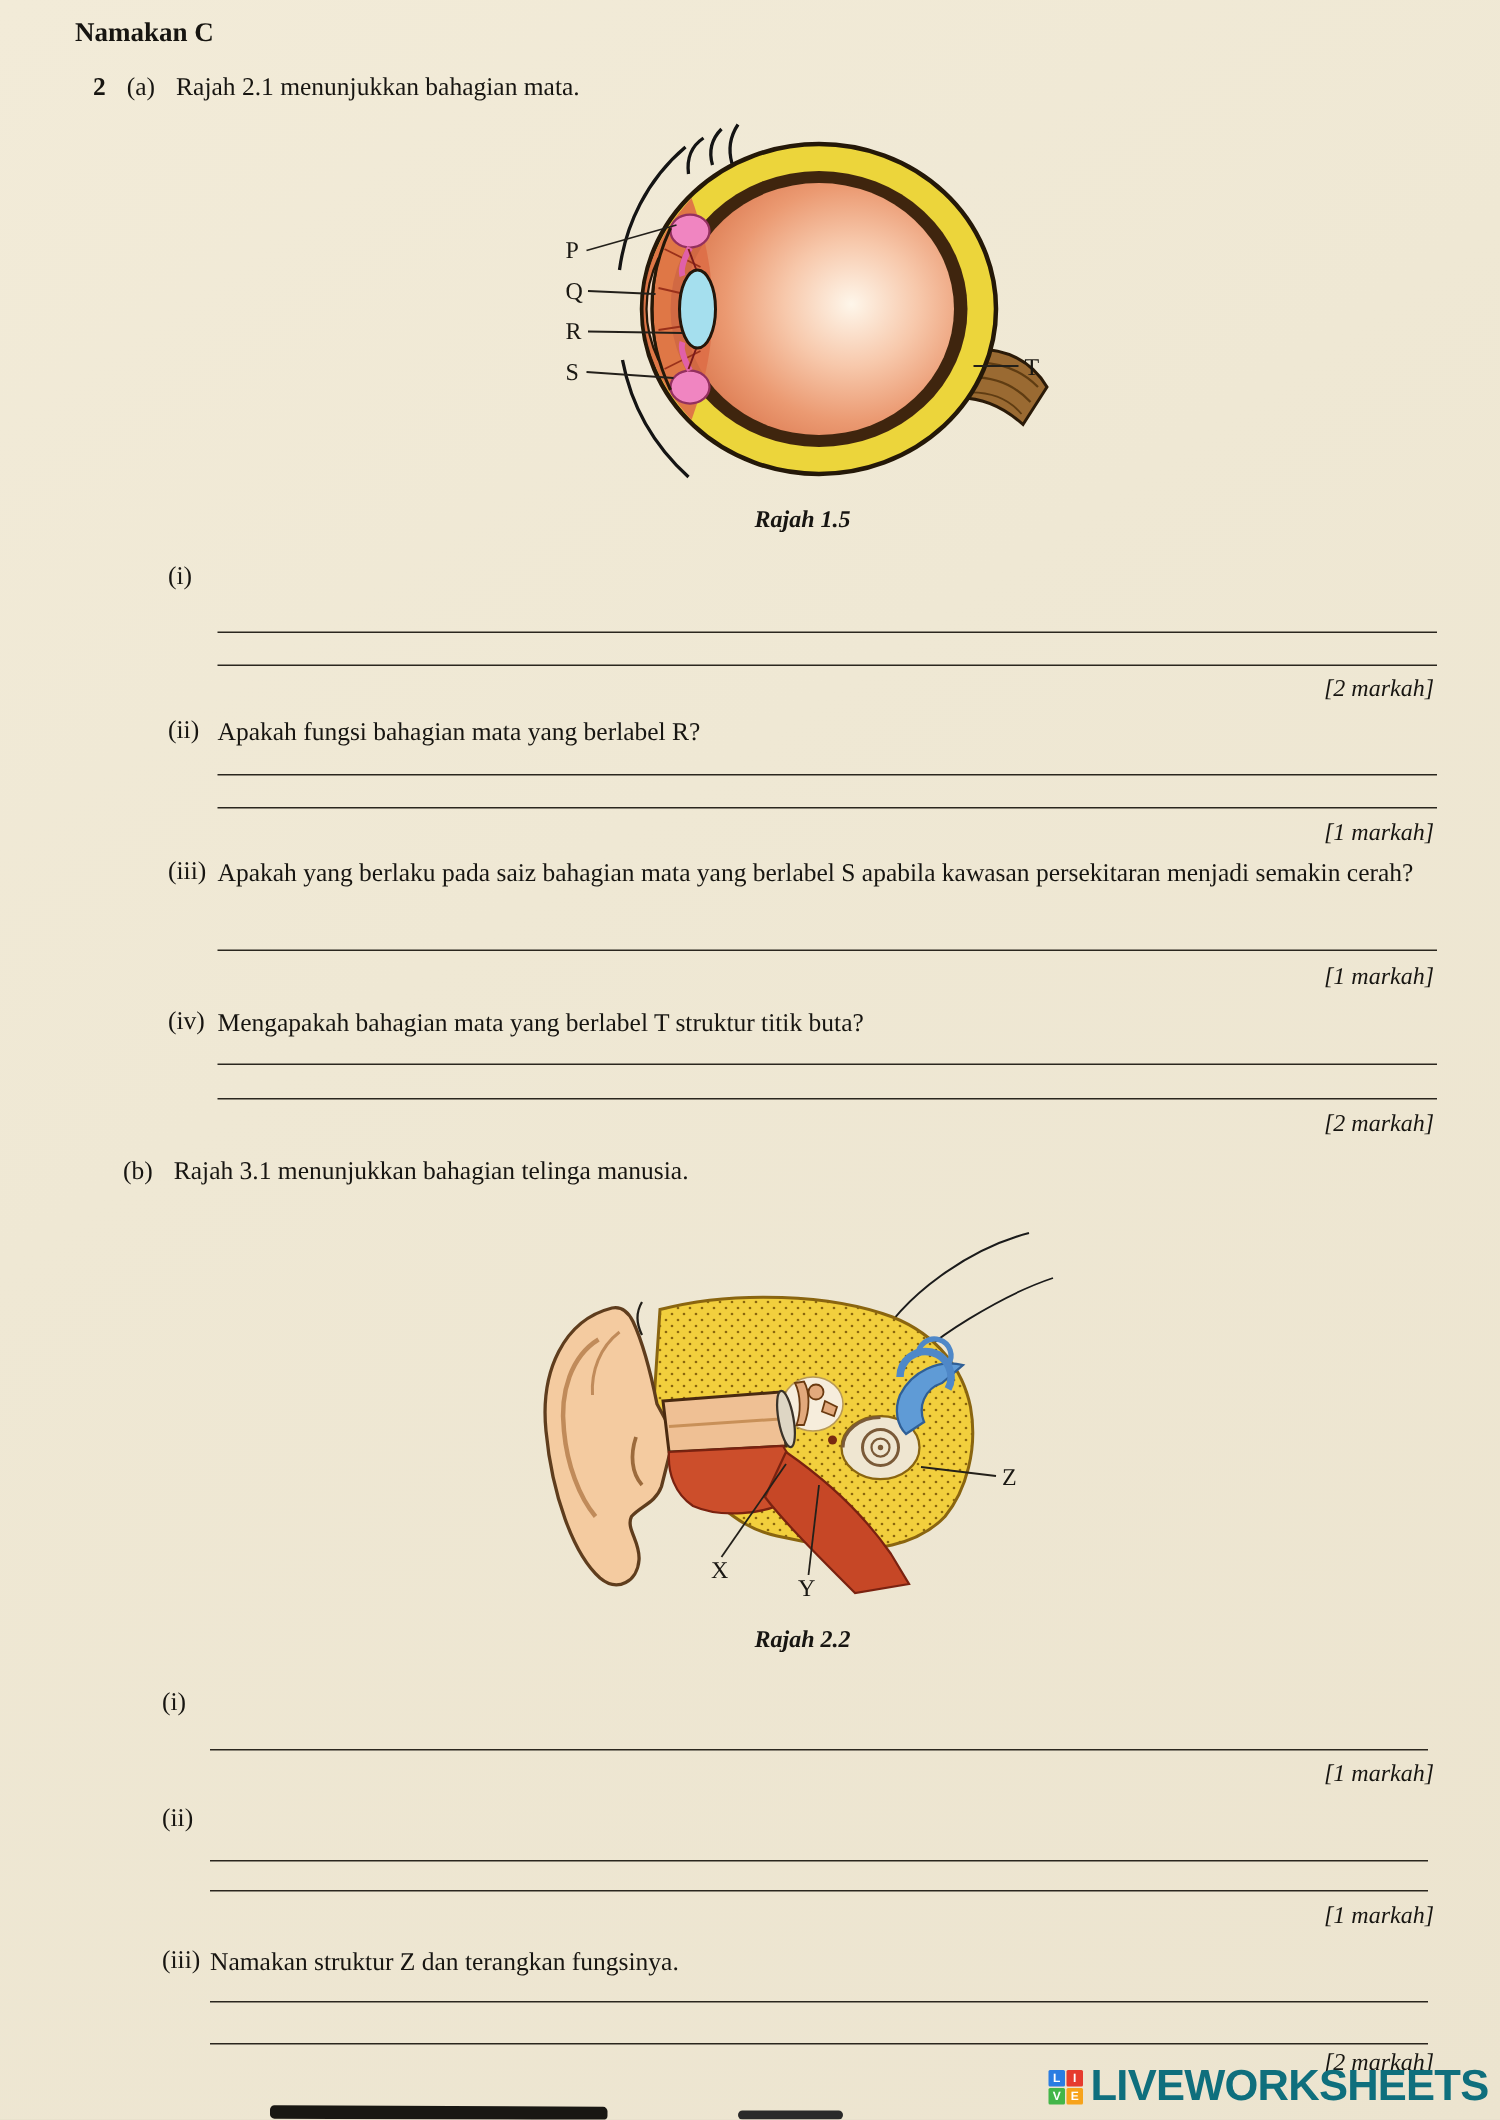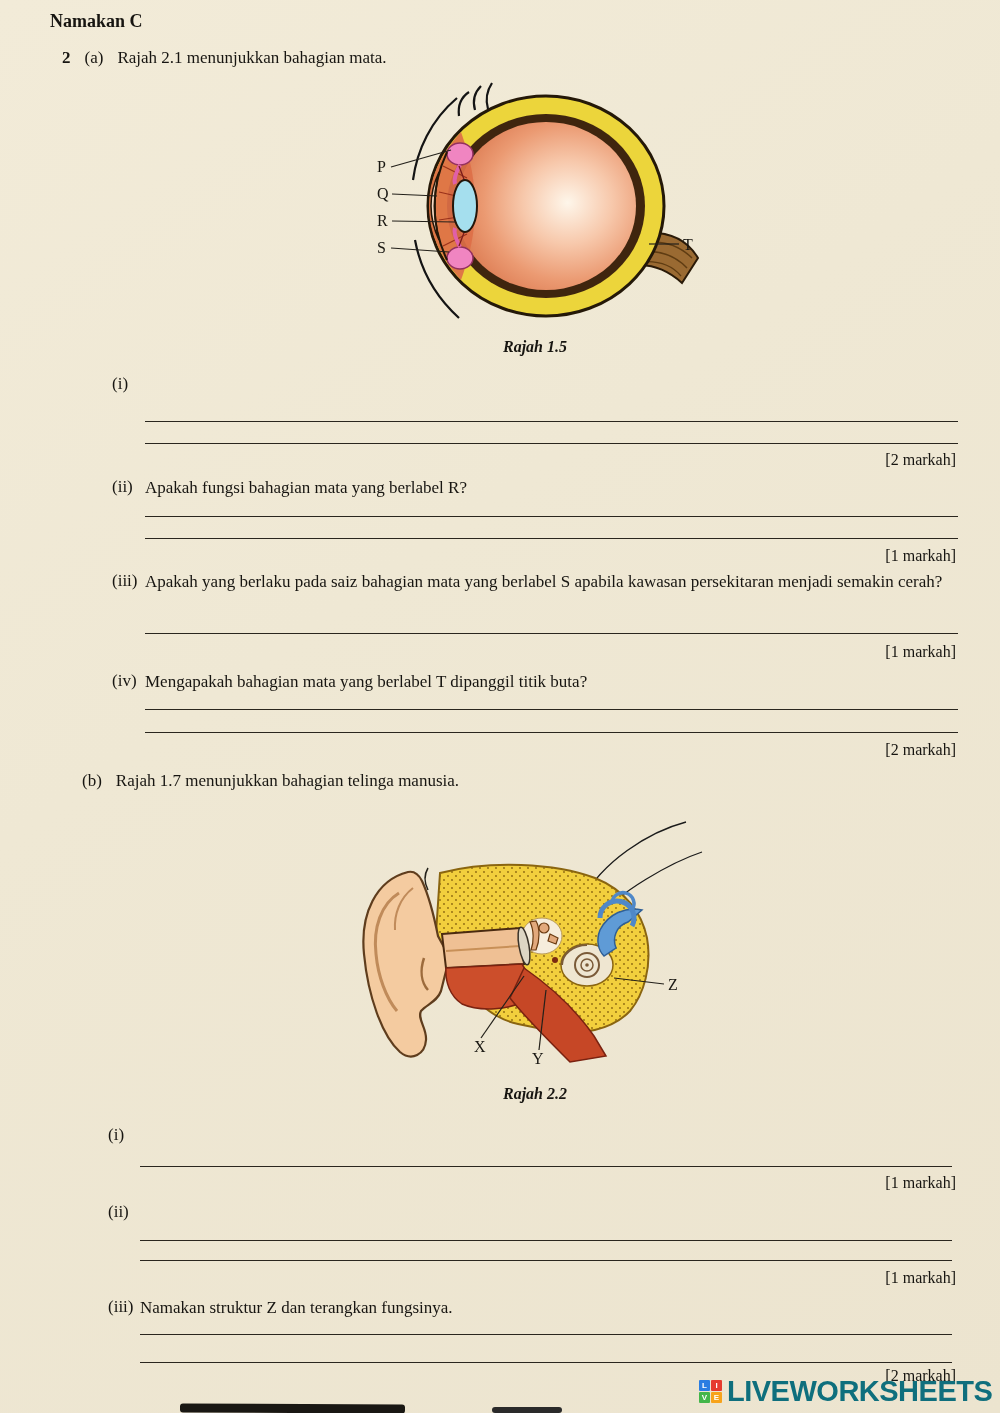--- a/index.html
+++ b/index.html
@@ -8,21 +8,21 @@
        font-family:"Liberation Serif",serif;color:#171511}
   .page{position:absolute;inset:0;background:linear-gradient(145deg,#f2ebd8 0%,#efe8d4 40%,#ece4cf 100%)}
   .abs{position:absolute}
   .section-title{font-weight:bold;font-size:18px}
   .introline{font-size:17px;display:flex;gap:14px}
   .qnum-bold{font-weight:bold}
   .qn{position:absolute;font-size:17px}
   .qt{position:absolute;font-size:17px;line-height:22px}
   .aline{position:absolute;left:145px;width:813px;border-top:1.6px solid #2a261e;height:0}
   .aline.b{left:140px;width:812px}
-  .marks{position:absolute;right:44px;font-size:16px;white-space:nowrap}
+  .marks{position:absolute;right:44px;font-size:16px;font-style:italic;white-space:nowrap}
   .caption{position:absolute;width:160px;text-align:center;font-weight:bold;font-style:italic;font-size:16px}
   .diaglabel{font-family:"Liberation Serif",serif;font-size:16px;fill:#1a1813}
   .footer{position:absolute;left:699px;top:1377px;display:flex;align-items:center;gap:5px}
   .logo-grid{display:grid;grid-template-columns:11px 11px;grid-auto-rows:11px;gap:1px}
   .sq{display:grid;place-items:center;color:#fff;font:bold 8px "Liberation Sans",sans-serif;border-radius:1px}
   .footer-brand{font-family:"Liberation Sans",sans-serif;font-weight:bold;font-size:29px;
                 color:#0f6f7d;letter-spacing:-0.5px;line-height:1}
   .scan-mark{position:absolute;background:#191713;border-radius:3px}
 </style>
 </head>
@@ -113,28 +113,28 @@
   <div class="aline" style="top:516px"></div>
   <div class="aline" style="top:538px"></div>
   <div class="marks" style="top:547px">[1 markah]</div>
 
   <div class="qn" style="left:112px;top:571px">(iii)</div>
   <div class="qt" style="left:145px;top:571px;width:813px">Apakah yang berlaku pada saiz bahagian mata yang berlabel S apabila kawasan persekitaran menjadi semakin cerah?</div>
   <div class="aline" style="top:633px"></div>
   <div class="marks" style="top:643px">[1 markah]</div>
 
   <div class="qn" style="left:112px;top:671px">(iv)</div>
-  <div class="qt" style="left:145px;top:671px;width:813px">Mengapakah bahagian mata yang berlabel T dipanggil titik buta?</div>
+  <div class="qt" style="left:145px;top:671px;width:813px">Mengapakah bahagian mata yang berlabel T struktur titik buta?</div>
   <div class="aline" style="top:709px"></div>
   <div class="aline" style="top:732px"></div>
   <div class="marks" style="top:741px">[2 markah]</div>
 
   <div class="abs introline" style="left:82px;top:771px">
     <span>(b)</span>
-    <span>Rajah 1.7 menunjukkan bahagian telinga manusia.</span>
+    <span>Rajah 3.1 menunjukkan bahagian telinga manusia.</span>
   </div>
 
   <svg class="abs" style="left:350px;top:818px" width="355" height="252" viewBox="0 0 355 252">
     <defs>
       <pattern id="stip" width="8" height="8" patternUnits="userSpaceOnUse">
         <circle cx="2" cy="2" r="0.9" fill="#8a660e"></circle>
         <circle cx="6" cy="6" r="0.9" fill="#8a660e"></circle>
       </pattern>
     </defs>
 

